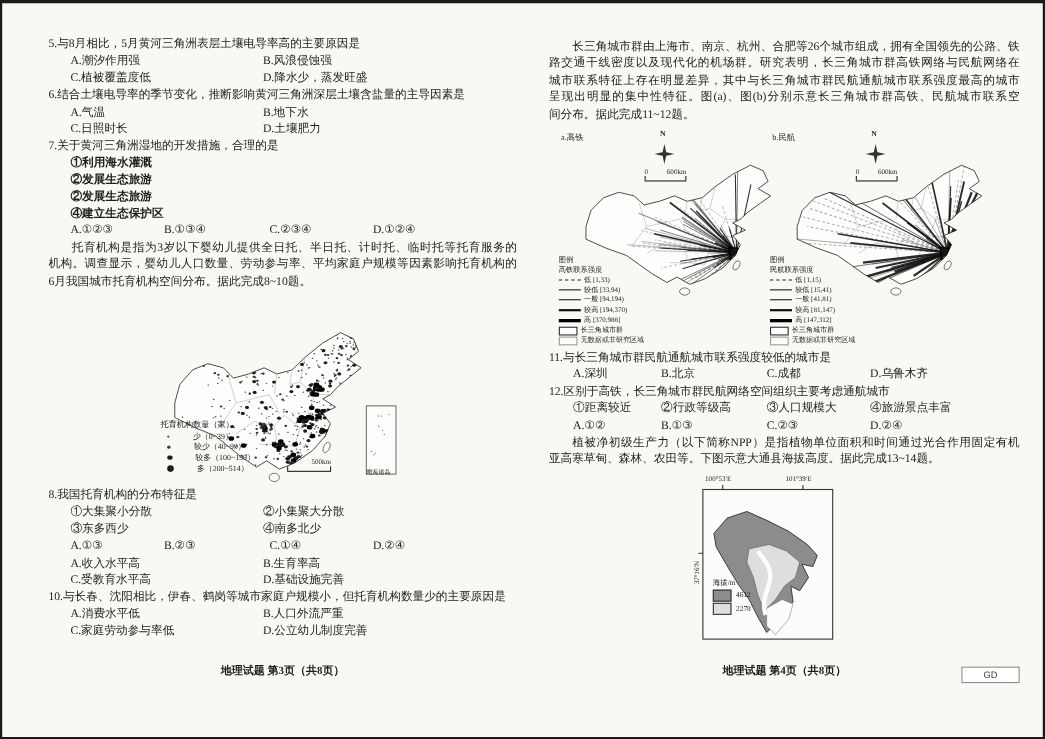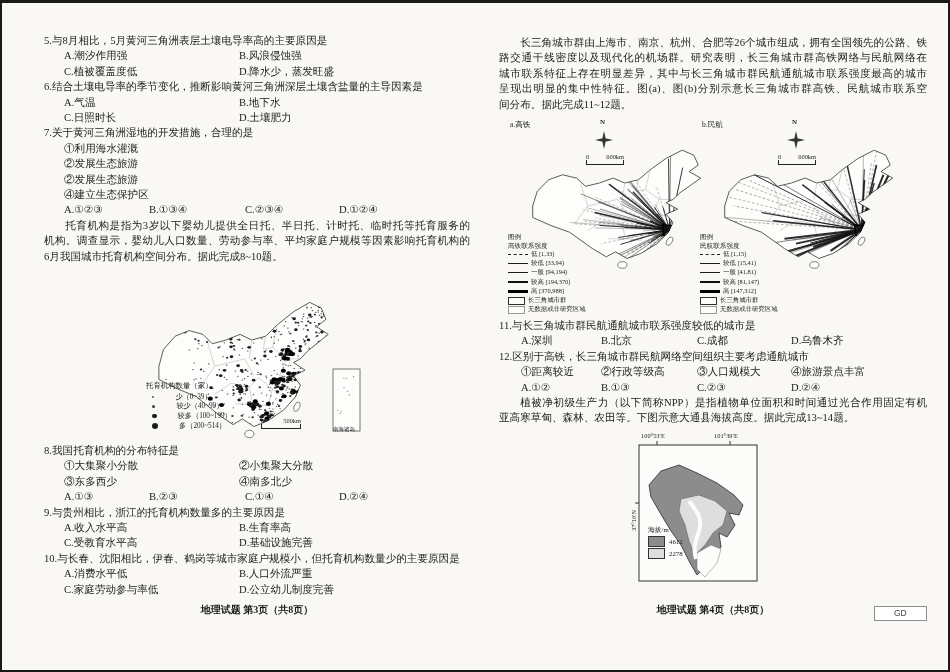--- a/index.html
+++ b/index.html
@@ -6,21 +6,21 @@
   .sheet{position:relative;width:950px;height:672px;background:#f9f8f5;
     border:2px solid #1a1a1a;border-top-width:3px;box-sizing:border-box;overflow:hidden;
     font-family:"Liberation Serif","DejaVu Serif",serif;color:#1c1c1c;}
   .col{position:absolute;font-size:10.6px;line-height:15.4px;}
   .ln{min-height:15.4px;}
   .jl{text-align:justify;text-align-last:justify;}
   .ind{text-indent:2em;}
   .row2{display:grid;grid-template-columns:175px 1fr;padding-left:20px;}
   .row4{display:grid;grid-template-columns:85px 96px 94px 1fr;padding-left:20px;}
   .row4r{display:grid;grid-template-columns:80px 96px 94px 1fr;padding-left:22px;}
-  .itm{padding-left:20px;}
+  .itm{padding-left:20px;font-weight:bold;}
   .fig{position:absolute;}
   .svg-host{position:absolute;left:0;top:0;}
   .ov{position:absolute;white-space:nowrap;}
   .footer{position:absolute;font-size:10px;font-weight:bold;text-align:center;}
   
   .lgt{font-size:6.6px;line-height:9px;}
   .lrow{display:flex;align-items:center;gap:3px;height:9.2px;font-size:6.4px;}
   .lmark{width:20px;height:0;flex:none;}
   .m0{border-top:1px dashed #1c1c1c;}
   .m1{border-top:1px solid #1c1c1c;}
@@ -937,21 +937,20 @@
     <div class="ln row2">
       <span>③东多西少</span>
       <span>④南多北少</span>
     </div>
     <div class="ln row4">
       <span>A.①③</span>
       <span>B.②③</span>
       <span>C.①④</span>
       <span>D.②④</span>
     </div>
-    <div class="ln">9.与贵州相比，浙江的托育机构数量多的主要原因是</div>
     <div class="ln row2">
       <span>A.收入水平高</span>
       <span>B.生育率高</span>
     </div>
     <div class="ln row2">
       <span>C.受教育水平高</span>
       <span>D.基础设施完善</span>
     </div>
     <div class="ln">10.与长春、沈阳相比，伊春、鹤岗等城市家庭户规模小，但托育机构数量少的主要原因是</div>
     <div class="ln row2">

